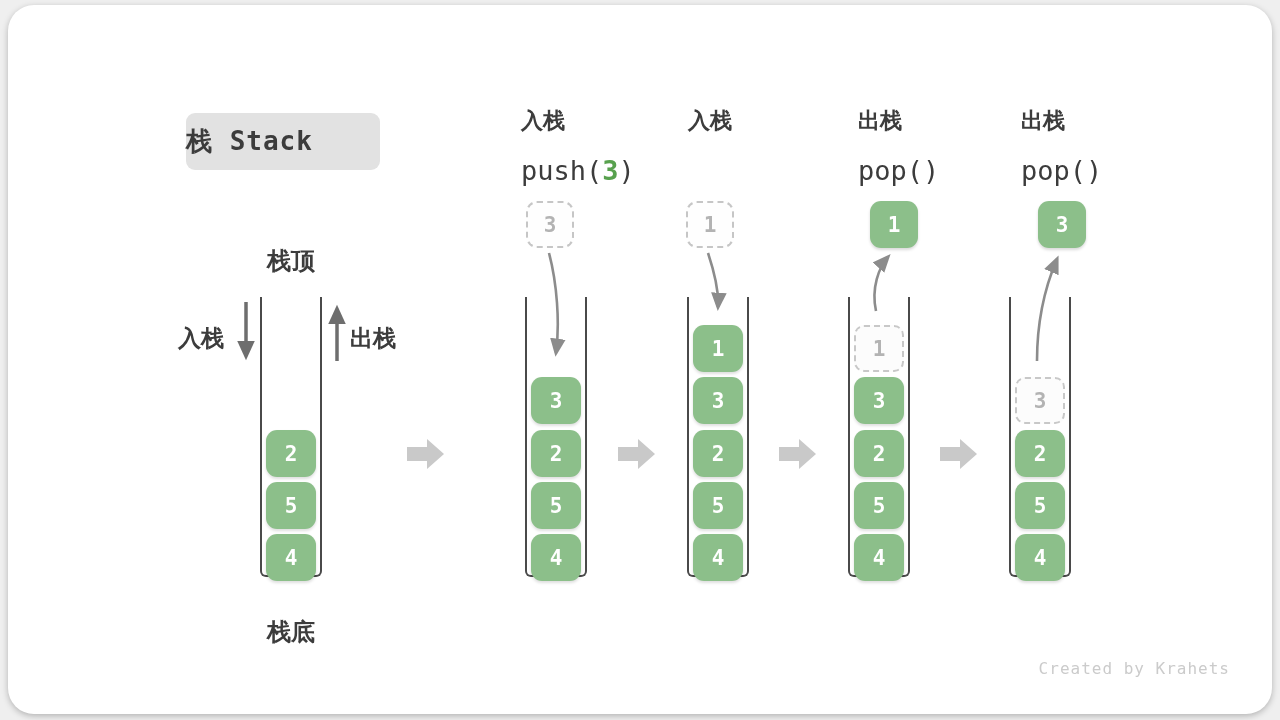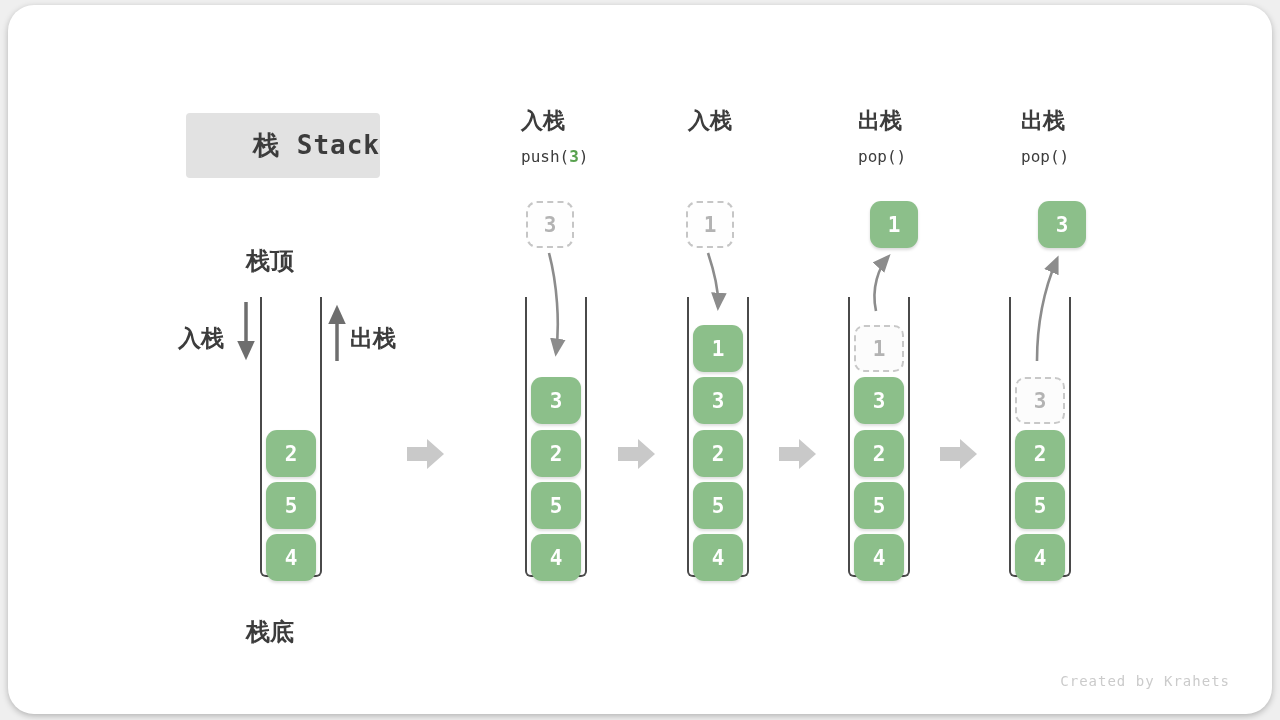--- a/index.html
+++ b/index.html
@@ -17,47 +17,47 @@
     --page-bg:#EFEFEF;
     --card-bg:#FFFFFF;
   }
   *{box-sizing:border-box;margin:0;padding:0;}
   html,body{width:1280px;height:720px;overflow:hidden;}
   body{font-family:"Liberation Sans",sans-serif;background:var(--page-bg);}
   .canvas{position:relative;width:1280px;height:720px;background:var(--page-bg);}
   .card{position:absolute;left:8px;top:5px;width:1264px;height:709px;background:var(--card-bg);
         border-radius:26px;box-shadow:0 2px 6px rgba(0,0,0,0.25);}
   .abs{position:absolute;}
-  .chip{left:178px;top:108px;width:194px;height:65px;background:var(--chip-bg);border-radius:4px;
-        display:flex;align-items:center;justify-content:flex-end;}
+  .chip{left:178px;top:108px;width:194px;height:57px;background:var(--chip-bg);border-radius:9px;
+        display:flex;align-items:center;justify-content:flex-start;}
   .chip-text{font-family:"DejaVu Sans Mono","Liberation Sans",sans-serif;font-weight:700;
         font-size:26px;color:var(--text-dark);letter-spacing:1px;}
   .col-header{top:101px;width:170px;}
   .hdr-cjk{font-size:22px;font-weight:700;color:var(--text-dark);line-height:30px;}
-  .hdr-code{font-family:"DejaVu Sans Mono",monospace;font-size:16px;color:var(--text-dark);
-        line-height:33px;margin-top:4px;}
+  .hdr-code{font-family:"DejaVu Sans Mono",monospace;font-size:27px;color:var(--text-dark);
+        line-height:33px;margin-top:18px;}
   .hdr-code .arg{color:var(--code-green);font-weight:700;}
   .float-box{width:48px;height:47px;border-radius:11px;display:flex;align-items:center;justify-content:center;
         font-family:"DejaVu Sans Mono",monospace;font-size:21px;}
   .float-dashed{background:#FEFEFE;border:2px dashed var(--dash-gray);color:var(--ghost-gray);font-weight:600;}
   .float-solid{background:var(--block-green);color:#fff;font-weight:700;box-shadow:0 2px 3px rgba(0,0,0,0.15);}
   .container{top:292px;width:62px;height:280px;border-left:2px solid var(--container-gray);
         border-right:2px solid var(--container-gray);border-bottom:2px solid var(--container-gray);
         border-bottom-left-radius:6px;border-bottom-right-radius:6px;}
   .block{width:50px;height:47px;background:var(--block-green);border-radius:11px;
         display:flex;align-items:center;justify-content:center;color:#fff;
         font-family:"DejaVu Sans Mono",monospace;font-size:21px;font-weight:700;
         box-shadow:0 2px 3px rgba(0,0,0,0.13);}
   .ghost{width:50px;height:47px;background:#FCFCFC;border:2px dashed #C8C8C8;border-radius:10px;
         display:flex;align-items:center;justify-content:center;color:var(--ghost-gray);
         font-family:"DejaVu Sans Mono",monospace;font-size:21px;font-weight:600;}
   .side-label{font-size:23px;font-weight:700;color:var(--text-dark);}
-  .center-label{width:90px;text-align:left;font-size:24px;font-weight:700;color:var(--text-dark);}
+  .center-label{width:90px;text-align:center;font-size:24px;font-weight:700;color:var(--text-dark);}
   .overlay{left:0;top:0;width:1280px;height:720px;pointer-events:none;}
-  .watermark{right:42px;top:668px;font-family:"DejaVu Sans Mono",monospace;font-size:14px;
+  .watermark{right:42px;top:654px;font-family:"DejaVu Sans Mono",monospace;font-size:16px;
         color:var(--watermark-gray);letter-spacing:1px;}
 </style>
 </head>
 <body>
 
 <div class="canvas">
   <div class="card">
 
     <div class="abs chip">
       <span class="chip-text">栈 Stack</span>

